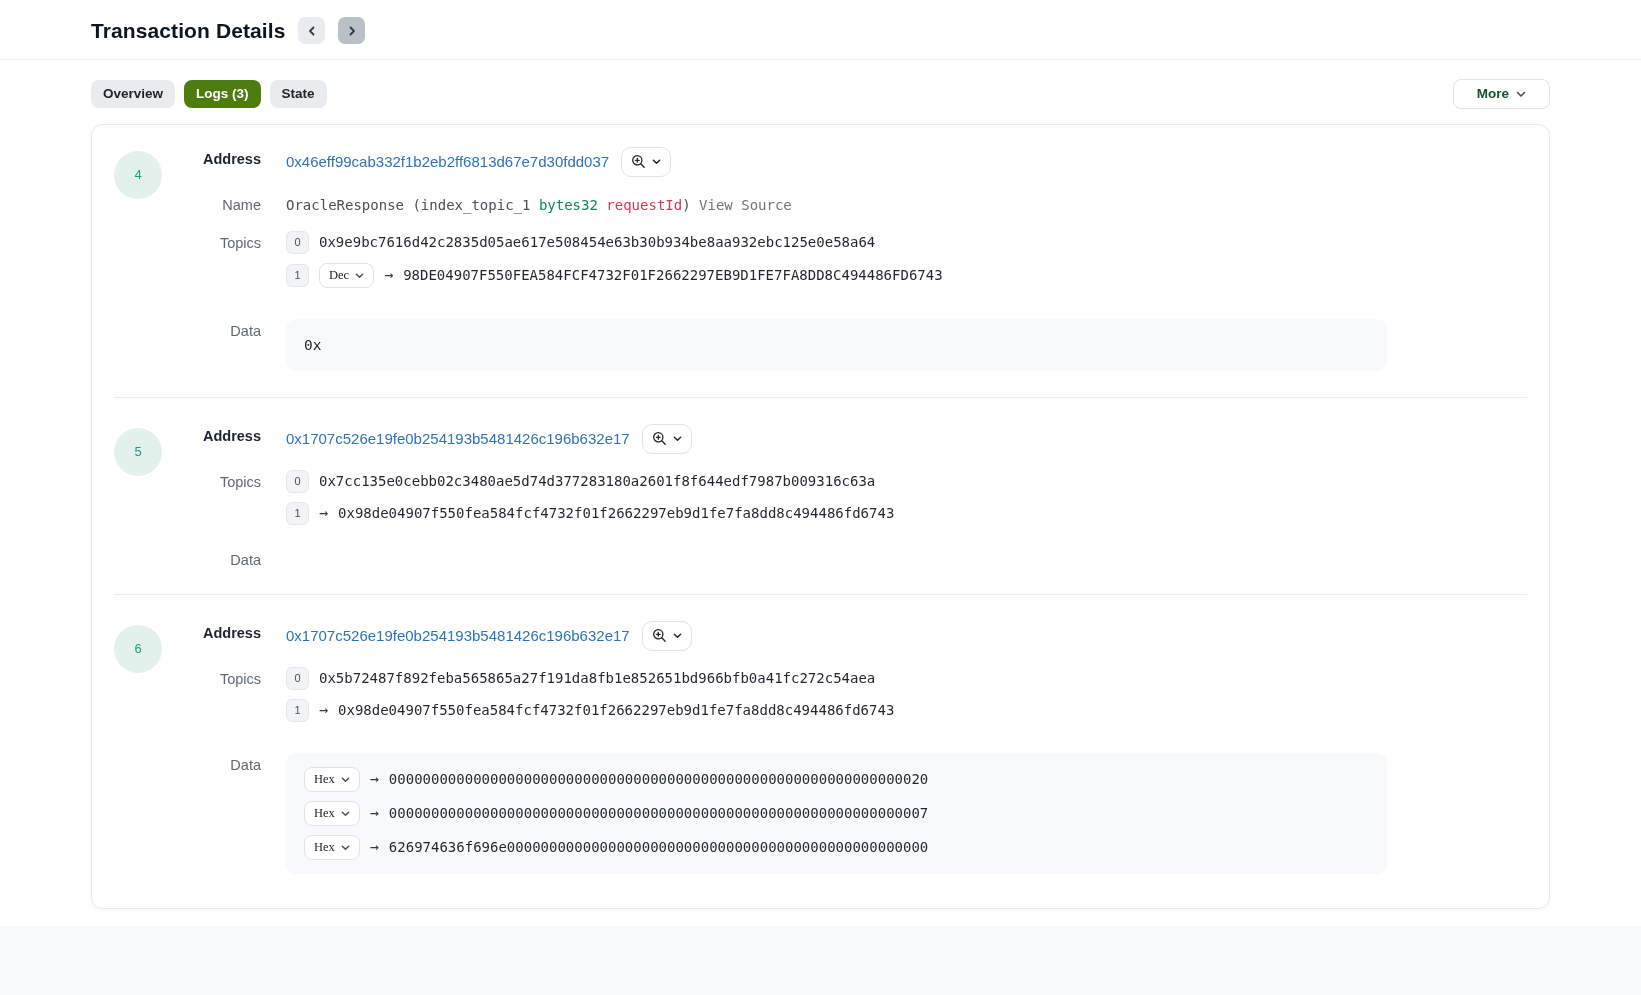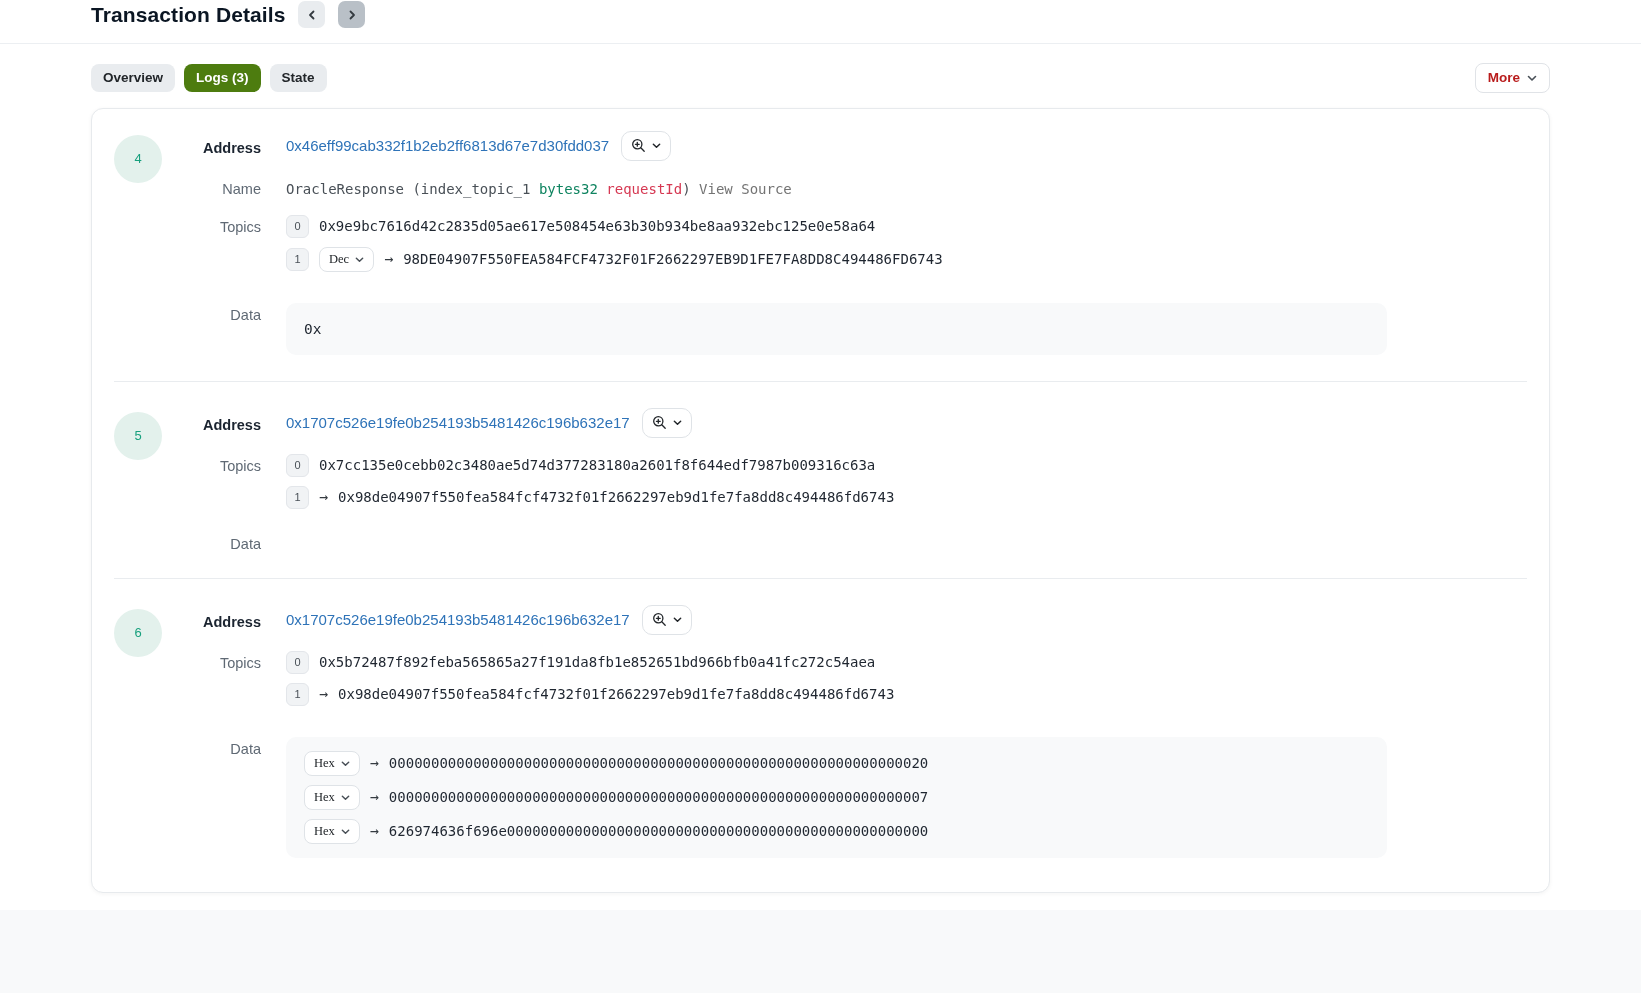--- a/index.html
+++ b/index.html
@@ -6,21 +6,21 @@
   html, body { background: #ffffff; }
   body {
     font-family: "Liberation Sans", sans-serif;
     color: #212529;
     width: 1641px;
     min-height: 995px;
   }
   .content { padding-left: 91px; padding-right: 91px; }
 
   
-  .page-header { display: flex; align-items: center; gap: 9px; padding-top: 1px; padding-bottom: 15px; }
+  .page-header { display: flex; align-items: center; gap: 9px; padding-top: 17px; padding-bottom: 15px; }
   .page-title { font-size: 21px; font-weight: 700; color: #0b1623; letter-spacing: .1px; }
   .nav-btn {
     width: 27px; height: 27px; border: none; border-radius: 7px;
     display: inline-flex; align-items: center; justify-content: center;
     cursor: pointer; color: #343a40; margin-left: 4px;
   }
   .nav-btn.prev { background: #e9ecef; }
   .nav-btn.next { background: #b9c0c7; }
   .header-divider { border-bottom: 1px solid #eceff2; }
 
@@ -28,21 +28,21 @@
   .tabs-row { display: flex; align-items: center; justify-content: space-between; margin-top: 19px; }
   .tabs { display: flex; gap: 9px; }
   .tab {
     border: none; border-radius: 8px; padding: 7px 12px;
     font-size: 13.5px; font-weight: 600; font-family: "Liberation Sans", sans-serif;
     background: #e9ecef; color: #212529; cursor: pointer; line-height: 1;
   }
   .tab.active { background: #4d7c0f; color: #ffffff; }
   .more-btn {
     background: #ffffff; border: 1px solid #e0e3e7; border-radius: 8px;
-    padding: 7px 12px; font-size: 13.5px; font-weight: 600; color: #b91c1c;
+    padding: 7px 23px; font-size: 13.5px; font-weight: 600; color: #14532d;
     display: inline-flex; align-items: center; gap: 7px; cursor: pointer; line-height: 1;
   }
   .more-btn svg { color: #495057; }
 
   
   .card {
     margin-top: 15px; background: #ffffff;
     border: 1px solid #e7eaed; border-radius: 12px;
     box-shadow: 0 1px 4px rgba(33,37,41,.05);
     padding: 22px 22px 34px 22px;
@@ -102,21 +102,21 @@
     background: #f8f9fa; border-radius: 10px; padding: 18px;
     max-width: 1101px; font-size: 14.5px; color: #1f2630;
   }
   .data-box.multi { padding: 14px 18px; }
   .data-line { display: flex; align-items: center; gap: 10px; margin-bottom: 9px; }
   .data-line:last-child { margin-bottom: 0; }
 
   .log-divider { border-bottom: 1px solid #e9ecef; margin: 26px 0 26px 0; }
 
   
-  .row.address-line { margin-bottom: 16px; align-items: center; }
+  .row.address-line { margin-bottom: 16px; }
   .row.name-line { margin-bottom: 18px; }
   .row.data-line-row { margin-top: 22px; }
   .row.data-empty { margin-top: 14px; }
 
   
   .footer-strip { background: #f8f9fa; margin-top: 17px; padding: 39px 0 44px 0; }
 </style>
 </head>
 <body>
 

